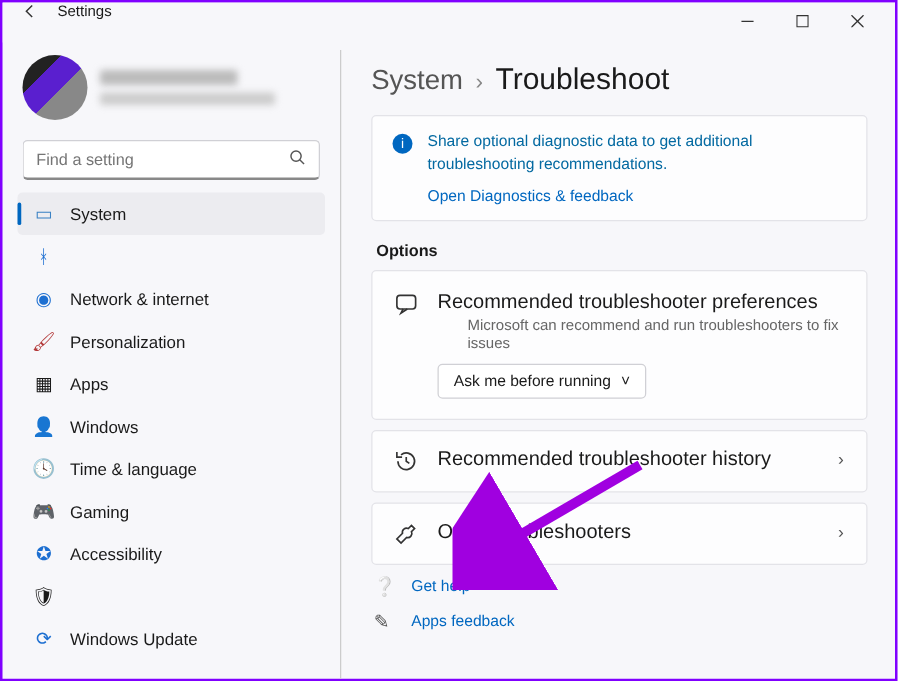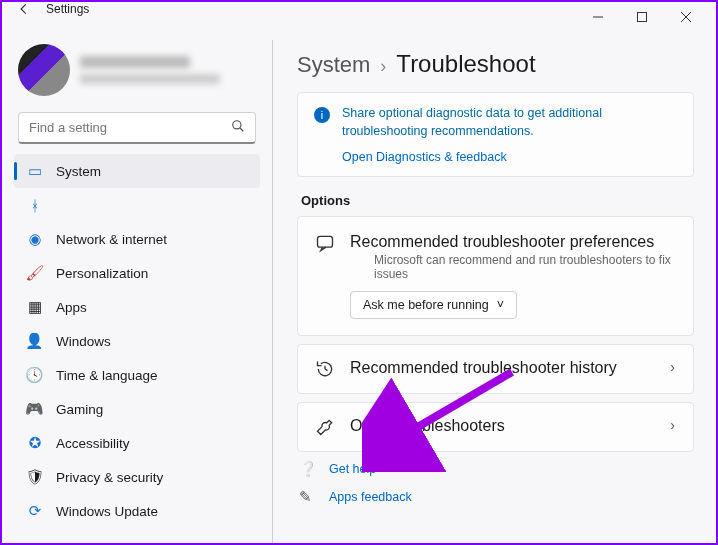--- a/index.html
+++ b/index.html
@@ -172,21 +172,20 @@
       <li>
           <span class="icon">🎮</span>
           <span>Gaming</span>
         </li>
       <li>
           <span class="icon" style="color:#1d6fd1">✪</span>
           <span>Accessibility</span>
         </li>
       <li>
           <span class="icon">🛡</span>
-          <span>Privacy &amp; security</span>
         </li>
       <li>
           <span class="icon" style="color:#1d6fd1">⟳</span>
           <span>Windows Update</span>
         </li>
     </ul>
   </div>
 
   <div class="divider-v"></div>
 

